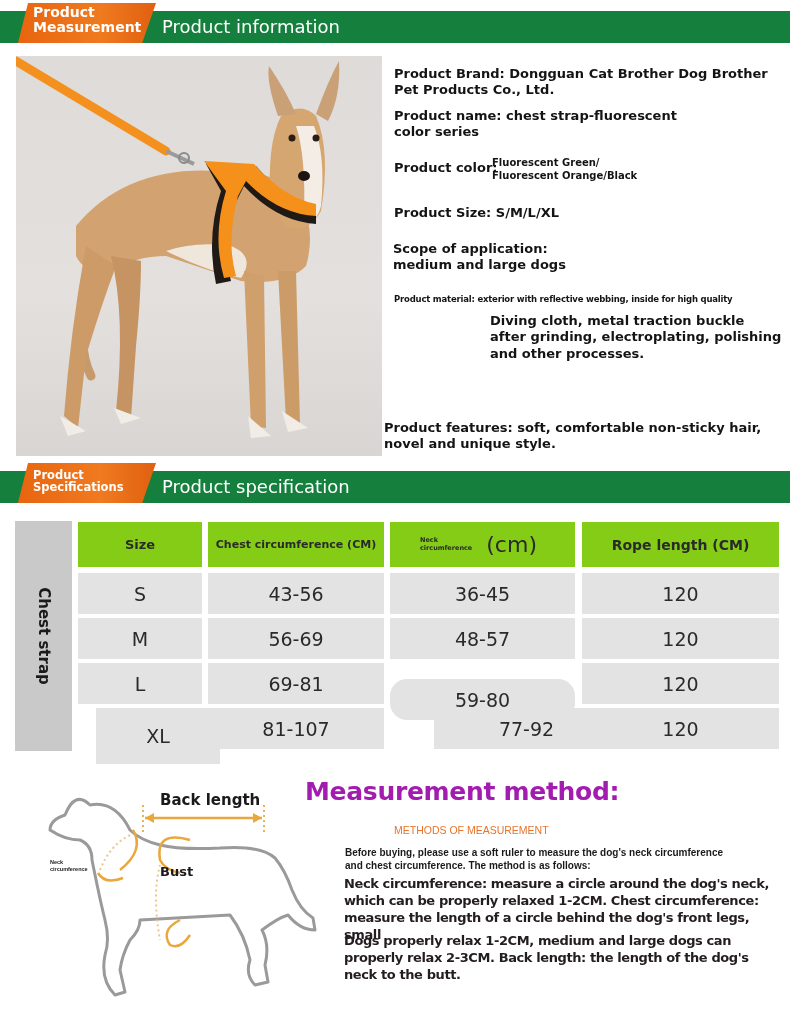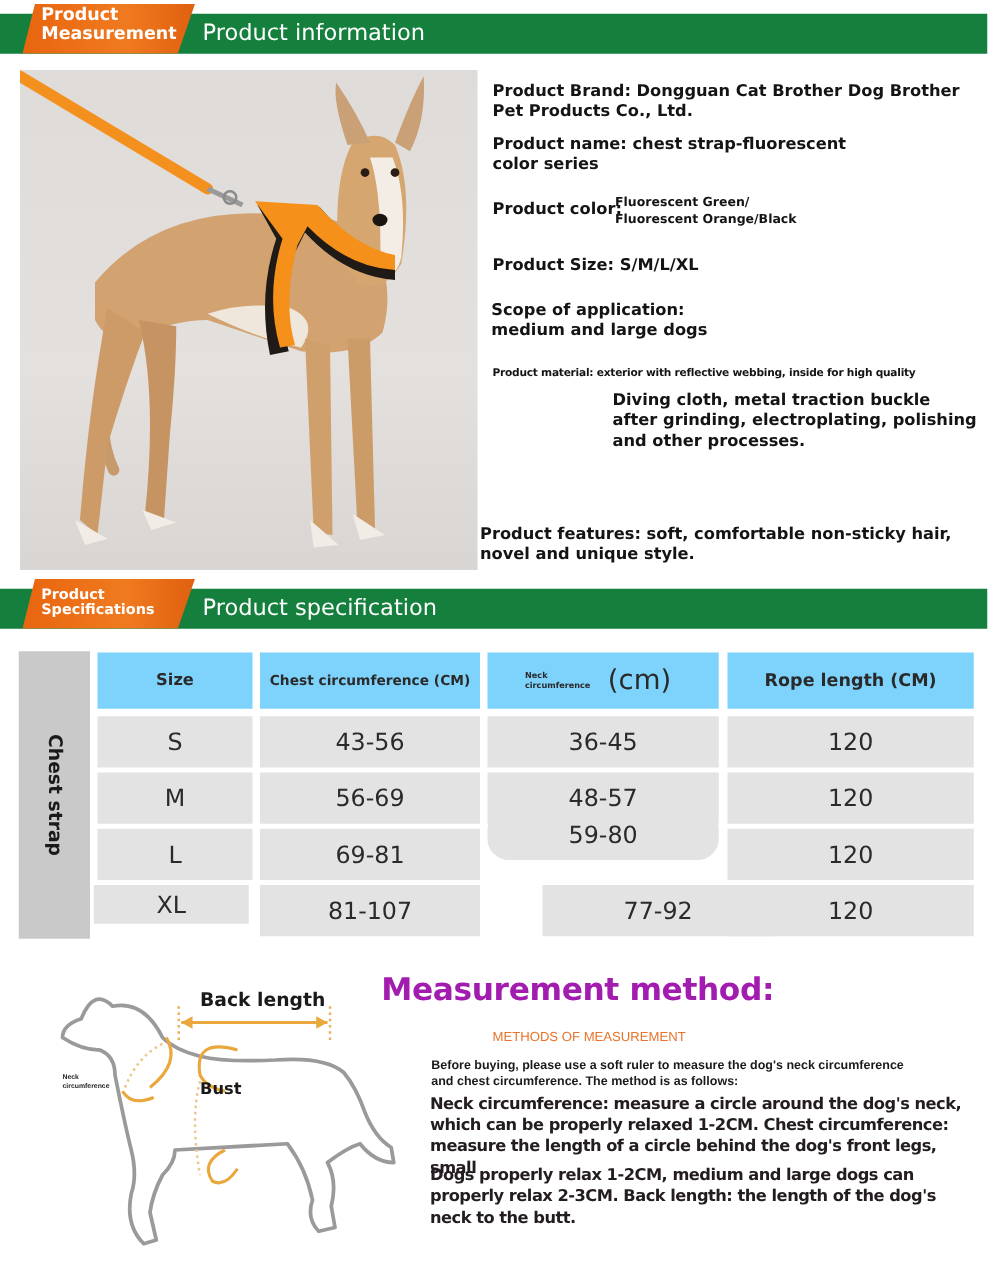--- a/index.html
+++ b/index.html
@@ -21,21 +21,21 @@
   
   .info { position: absolute; font-weight: bold; font-family: "DejaVu Sans", sans-serif; color: #141414; line-height: 1.25; }
   .info.big { font-size: 13px; }
   .info.small { font-size: 9px; }
 
   
   .table-wrap { position: absolute; left: 15px; top: 521px; width: 764px; height: 230px; }
   .side-label { position: absolute; left: 0; top: 0; width: 57px; height: 230px; background: #c9c9c9; }
   .side-label span { position: absolute; left: 50%; top: 50%; transform: translate(-50%, -50%) rotate(90deg); white-space: nowrap; font-weight: bold; font-size: 15px; font-family: "DejaVu Sans", sans-serif; color: #1a1a1a; }
   .cell { position: absolute; display: flex; align-items: center; justify-content: center; color: #2a2a2a; font-family: "DejaVu Sans", sans-serif; }
-  .cell.head { background: #7dd3fc; font-weight: bold; }
+  .cell.head { background: #84cc16; font-weight: bold; }
   .cell.body { background: #e3e3e3; font-size: 19px; }
 
   
   .diagram { position: absolute; left: 30px; top: 770px; width: 300px; height: 245px; }
   .m-title { position: absolute; left: 305px; top: 777px; font-size: 25px; font-weight: bold; color: #a21caf; font-family: "DejaVu Sans", sans-serif; letter-spacing: -0.3px; }
   .m-sub { position: absolute; left: 350px; top: 824px; font-size: 10.5px; color: #e8732a; font-family: "Liberation Sans", sans-serif; padding-left: 44px; }
   .m-intro { position: absolute; left: 345px; top: 846px; width: 430px; font-size: 10px; font-weight: bold; color: #1a1a1a; line-height: 1.3; font-family: "Liberation Sans", sans-serif; }
   .m-body { position: absolute; left: 344px; width: 445px; font-size: 13px; font-weight: bold; color: #231c20; line-height: 1.3; font-family: "DejaVu Sans", sans-serif; letter-spacing: -0.4px; }
 </style>
 </head>
@@ -146,23 +146,23 @@
       <div class="cell body" style="left: 63px; top: 52px; width: 124px; height: 41px;">S</div>
       <div class="cell body" style="left: 193px; top: 52px; width: 176px; height: 41px;">43-56</div>
       <div class="cell body" style="left: 375px; top: 52px; width: 185px; height: 41px;">36-45</div>
       <div class="cell body" style="left: 567px; top: 52px; width: 197px; height: 41px;">120</div>
       <div class="cell body" style="left: 63px; top: 97px; width: 124px; height: 41px;">M</div>
       <div class="cell body" style="left: 193px; top: 97px; width: 176px; height: 41px;">56-69</div>
       <div class="cell body" style="left: 375px; top: 97px; width: 185px; height: 41px;">48-57</div>
       <div class="cell body" style="left: 567px; top: 97px; width: 197px; height: 41px;">120</div>
       <div class="cell body" style="left: 63px; top: 142px; width: 124px; height: 41px;">L</div>
       <div class="cell body" style="left: 193px; top: 142px; width: 176px; height: 41px;">69-81</div>
-      <div class="cell body" style="left: 375px; top: 126px; width: 185px; height: 41px; border-radius: 17px;">59-80</div>
+      <div class="cell body" style="left: 375px; top: 158px; width: 185px; height: 41px; border-radius: 17px;">59-80</div>
       <div class="cell body" style="left: 567px; top: 142px; width: 197px; height: 41px;">120</div>
-      <div class="cell body" style="left: 60px; top: 187px; width: 124px; height: 31px;">XL</div>
+      <div class="cell body" style="left: 81px; top: 187px; width: 124px; height: 56px;">XL</div>
       <div class="cell body" style="left: 193px; top: 187px; width: 176px; height: 41px;">81-107</div>
       <div class="cell body" style="left: 375px; top: 187px; width: 185px; height: 41px; margin-left: 44px;">77-92</div>
       <div class="cell body" style="left: 567px; top: 187px; width: 197px; height: 41px;">120</div>
     </div>
 </div>
 
 <div class="diagram">
   <svg width="300" height="245" viewBox="0 0 300 245">
     <path d="M60 35 Q45 20 35 45 Q20 50 20 60 Q35 70 50 70 Q62 75 62 90 Q70 130 75 150 Q80 170 75 185 Q70 210 85 225 L95 222 L90 200 Q92 185 100 170 Q110 160 110 150 L200 145 Q215 165 220 190 Q215 205 225 215 L238 212 L235 195 Q240 175 232 160 Q248 148 258 145 Q270 160 285 160 L283 148 Q270 140 262 120 Q255 100 245 88 Q230 75 190 78 Q150 80 130 75 Q110 70 100 60 Q85 30 60 35 Z" fill="none" stroke="#9a9a9a" stroke-width="3" stroke-linejoin="round"></path>
 

